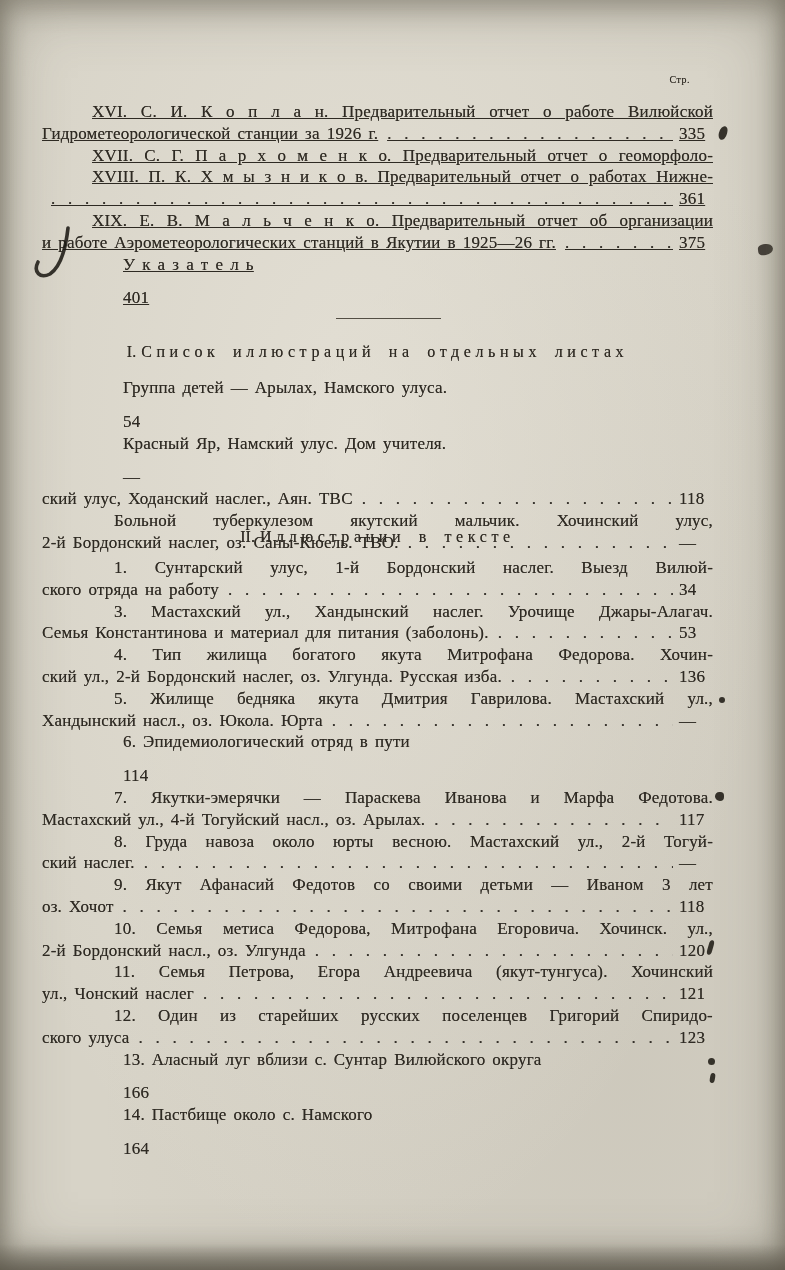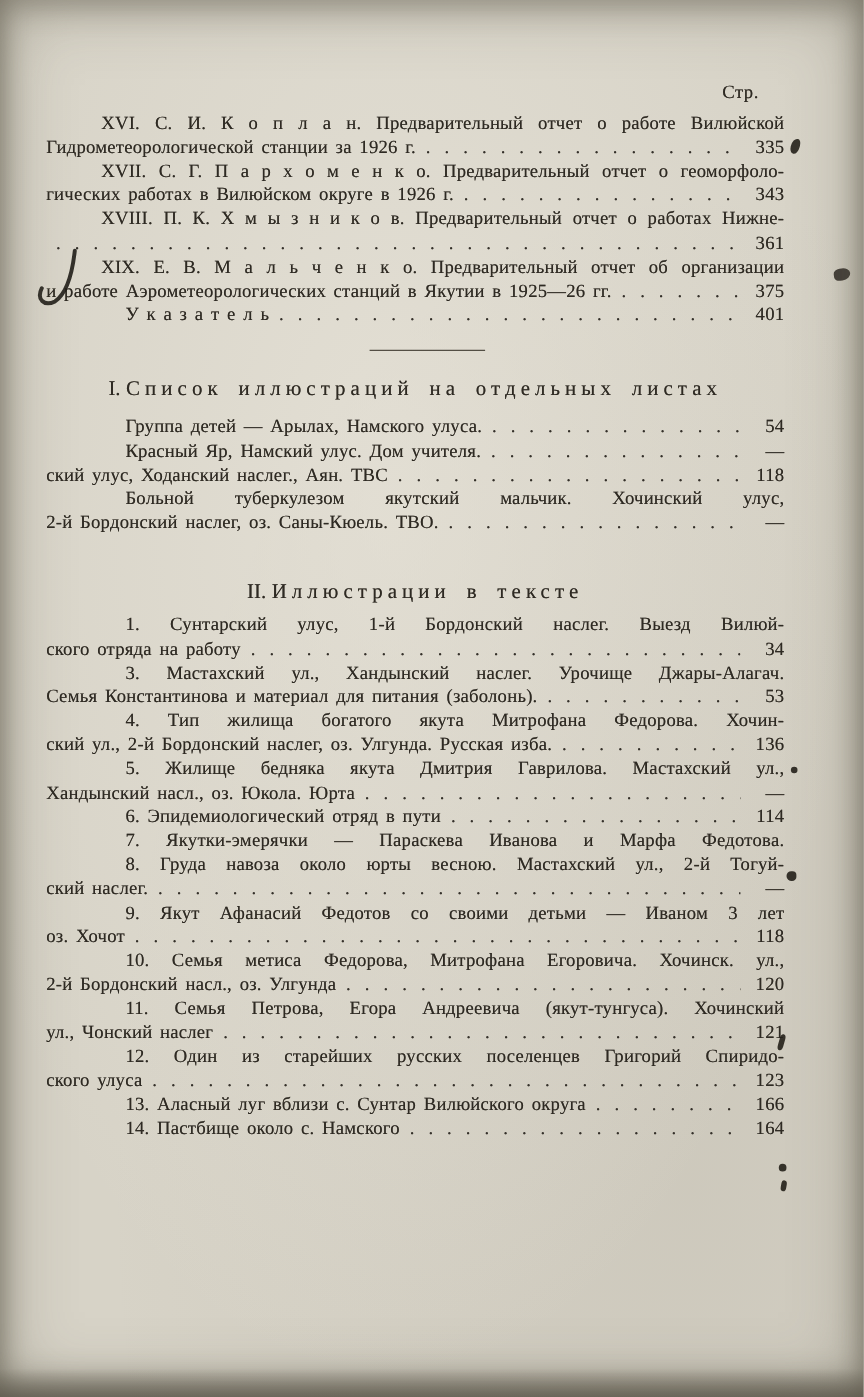--- a/index.html
+++ b/index.html
@@ -32,48 +32,48 @@
     display:flex; align-items:baseline;
     font-size:17px; line-height:21.8px;
     word-spacing:2.5px; letter-spacing:0.2px;
     text-shadow:0 0 0.5px rgba(44,38,30,0.65);
     white-space:nowrap;
   }
   .line .text { flex:0 1 auto; }
   .line.fill { display:block; }
   .line.fill .text { display:block; text-align:justify; text-align-last:justify; }
   .line.roman { padding-left:50px; }
-  .line.item  { padding-left:72px; }
+  .line.item  { padding-left:72px;flex-direction:column; }
   .line.cont  { padding-left:0; }
   .dots { flex:1 1 12px; overflow:hidden; white-space:nowrap; margin:0 6px 0 9px; min-width:12px; }
   .dots::before {
     content:". . . . . . . . . . . . . . . . . . . . . . . . . . . . . . . . . . . . . . . . . . . . . . . . . . . . . . . . . . . . . . . . . . . . . . . .";
     letter-spacing:3px; color:#34302a;
   }
-  .page-num { flex:0 0 auto; min-width:34px; text-align:right; }
+  .page-num { flex:0 0 auto; min-width:34px; }
 
   .header-line {
     position:absolute; top:74px; right:95px;
-    font-size:17px; letter-spacing:0.5px;
+    font-size:10px; letter-spacing:0.5px;
     text-shadow:0 0 0.5px rgba(44,38,30,0.65);
   }
   .divider {
     position:absolute; top:318px; left:336px; width:105px; height:0;
     border-top:1.6px solid rgba(58,53,44,0.85);
   }
   .section-heading {
     position:absolute; left:42px; right:72px;
-    text-align:center; font-size:19px;
+    text-align:center; font-size:16px;
     word-spacing:5px;
     text-shadow:0 0 0.5px rgba(44,38,30,0.65);
   }
   .section-heading .sp { letter-spacing:4.6px; margin-left:5px; }
   #heading-1 { top:343px; }
   #heading-2 { top:528px; }
-  #main-toc  { top:101px; }
+  #main-toc  { top:101px;text-decoration:underline; }
   #list-1    { top:377px; }
   #list-2    { top:557px; }
 
   
   .handmark { position:absolute; left:30px; top:224px; width:44px; height:56px; }
   .speck { position:absolute; background:#201c16; border-radius:50%; opacity:0.88; }
   .speck.s1 { left:719px; top:126px; width:8px;  height:14px; border-radius:60% 40% 55% 45%; transform:rotate(14deg); }
   .speck.s2 { left:758px; top:244px; width:15px; height:11px; border-radius:45% 55% 60% 40%; opacity:0.8; transform:rotate(-8deg); }
   .speck.s3 { left:719px; top:697px; width:6px;  height:6px; }
   .speck.s4 { left:715px; top:792px; width:9px;  height:9px; border-radius:55% 45% 50% 60%; }
@@ -93,25 +93,20 @@
         <span class="text">XVI. С. И. К о п л а н. Предварительный отчет о работе Вилюйской</span>
       </div>
       <div class="line cont">
         <span class="text">Гидрометеорологической станции за 1926 г.</span>
         <span class="dots"></span>
         <span class="page-num">335</span>
       </div>
       <div class="line roman fill">
         <span class="text">XVII. С. Г. П а р х о м е н к о. Предварительный отчет о геоморфоло-</span>
       </div>
-      <div class="line cont">
-        <span class="text">гических работах в Вилюйском округе в 1926 г.</span>
-        <span class="dots"></span>
-        <span class="page-num">343</span>
-      </div>
       <div class="line roman fill">
         <span class="text">XVIII. П. К. Х м ы з н и к о в. Предварительный отчет о работах Нижне-</span>
       </div>
       <div class="line cont">
         <span class="dots"></span>
         <span class="page-num">361</span>
       </div>
       <div class="line roman fill">
         <span class="text">XIX. Е. В. М а л ь ч е н к о. Предварительный отчет об организации</span>
       </div>
@@ -196,20 +191,25 @@
         <span class="dots"></span>
         <span class="page-num">—</span>
       </div>
       <div class="line item">
         <span class="text">6. Эпидемиологический отряд в пути</span>
         <span class="dots"></span>
         <span class="page-num">114</span>
       </div>
       <div class="line item fill">
         <span class="text">7. Якутки-эмерячки — Параскева Иванова и Марфа Федотова.</span>
+      </div>
+      <div class="line cont">
+        <span class="text">Мастахский ул., 4-й Тогуйский насл., оз. Арылах.</span>
+        <span class="dots"></span>
+        <span class="page-num">117</span>
       </div>
       <div class="line item fill">
         <span class="text">8. Груда навоза около юрты весною. Мастахский ул., 2-й Тогуй-</span>
       </div>
       <div class="line cont">
         <span class="text">ский наслег.</span>
         <span class="dots"></span>
         <span class="page-num">—</span>
       </div>
       <div class="line item fill">

